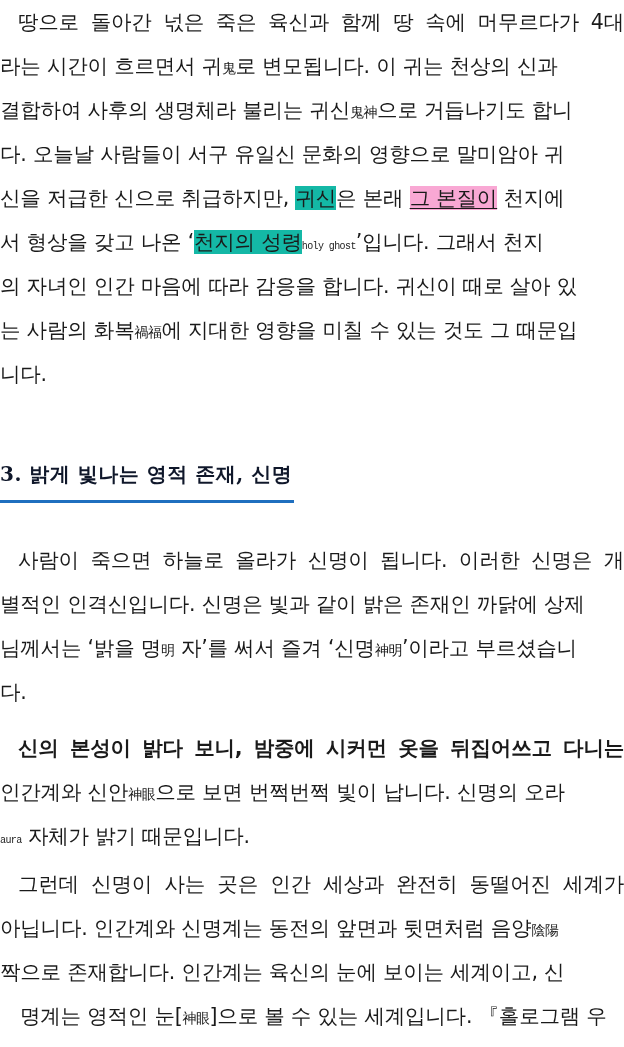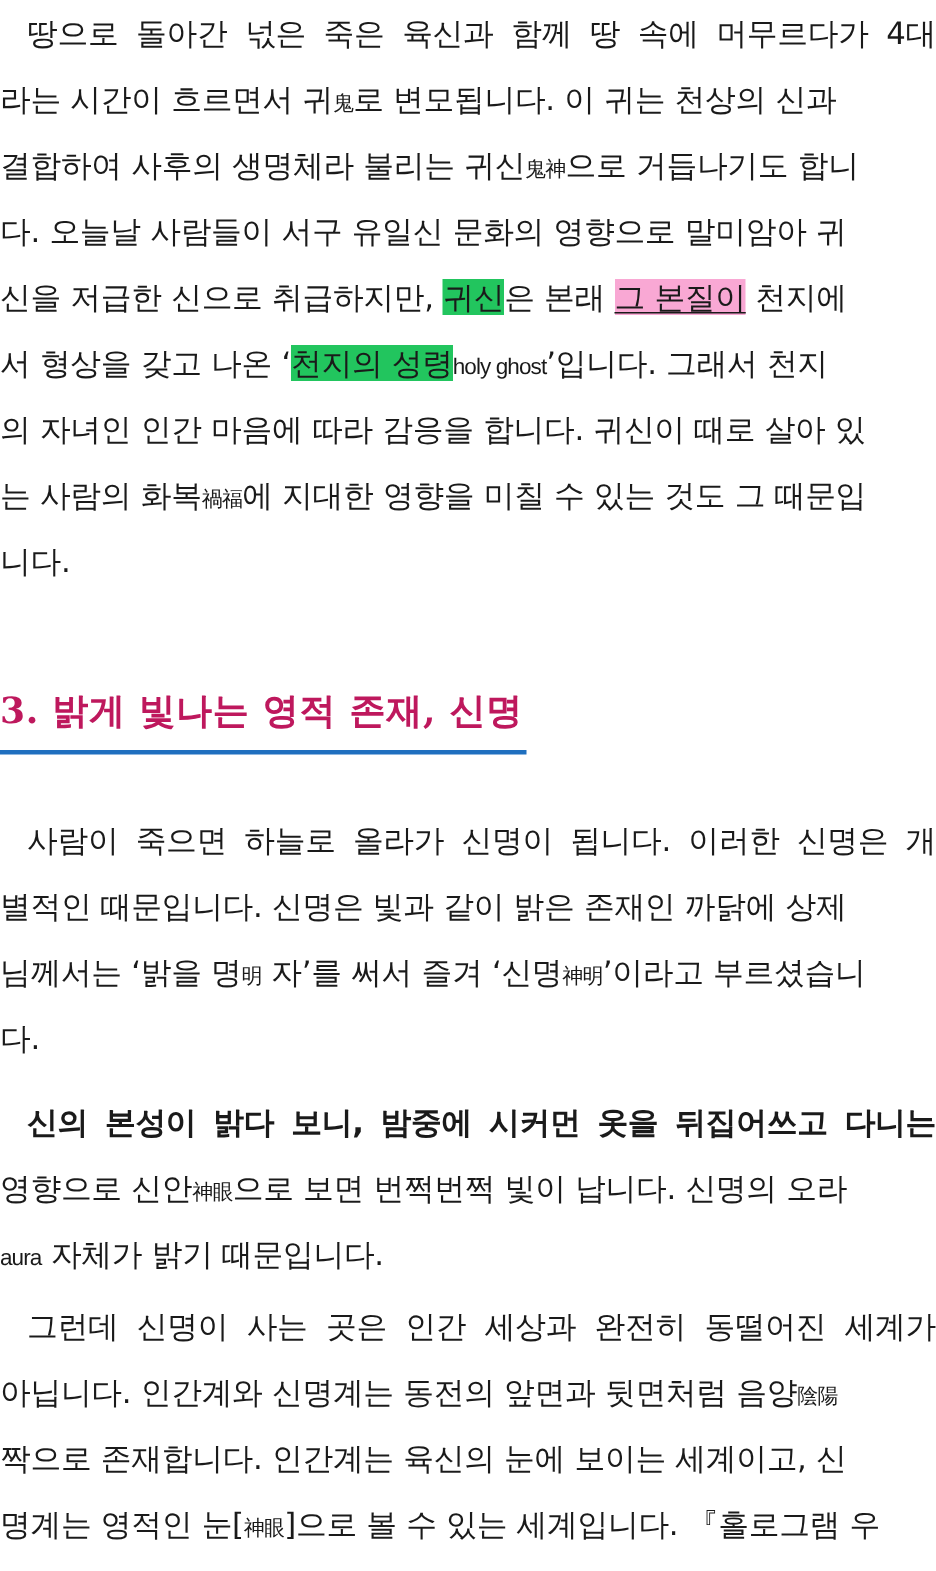--- a/index.html
+++ b/index.html
@@ -39,42 +39,42 @@
     }
     .indent {
       padding-left: 18px;
       width: 606px;
     }
     .hanja {
       font-size: 14px;
       letter-spacing: -0.5px;
     }
     .latin {
-      font-family: Liberation Sans, sans-serif;
-      font-size: 15px;
+      font-family: Liberation Mono, monospace;
+      font-size: 10px;
       letter-spacing: -0.6px;
     }
     .hl {
-      background: #22c55e;
+      background: #14b8a6;
     }
     .hl-u {
       background: #f9a8d4;
       text-decoration: underline;
       text-decoration-thickness: 1px;
       text-underline-offset: 3px;
     }
     .heading {
       position: absolute;
       left: 0;
       top: 452px;
       height: 48px;
       font-family: "DejaVu Serif", "Liberation Serif", serif;
-      font-size: 24px;
+      font-size: 20px;
       font-weight: bold;
-      color: #be185d;
+      color: #0f172a;
       line-height: 44px;
       white-space: nowrap;
       letter-spacing: 0.5px;
       border-bottom: 3px solid #1f6fbf;
       padding-right: 2px;
     }
   </style>
 </head>
 <body>
 
@@ -110,50 +110,50 @@
     </div>
   </div>
 
   <div class="heading">3. 밝게 빛나는 영적 존재, 신명</div>
 
   <div>
     <div class="line indent" style="top:538px;">
       <span>사람이 죽으면 하늘로 올라가 신명이 됩니다. 이러한 신명은 개</span>
     </div>
     <div class="line" style="top:582px;">
-      <span>별적인 때문입니다. 신명은 빛과 같이 밝은 존재인 까닭에 상제</span>
+      <span>별적인 인격신입니다. 신명은 빛과 같이 밝은 존재인 까닭에 상제</span>
     </div>
     <div class="line" style="top:626px;">
       <span>님께서는 ‘밝을 명</span><span class="hanja">明</span><span> 자’를 써서 즐겨 ‘신명</span><span class="hanja">神明</span><span>’이라고 부르셨습니</span>
     </div>
     <div class="line last" style="top:670px;">
       <span>다.</span>
     </div>
   </div>
 
   <div>
     <div class="line indent" style="top:726px;font-weight:bold;">
       <span>신의 본성이 밝다 보니, 밤중에 시커먼 옷을 뒤집어쓰고 다니는</span>
     </div>
     <div class="line" style="top:770px;">
-      <span>영향으로 신안</span><span class="hanja">神眼</span><span>으로 보면 번쩍번쩍 빛이 납니다. 신명의 오라</span>
+      <span>인간계와 신안</span><span class="hanja">神眼</span><span>으로 보면 번쩍번쩍 빛이 납니다. 신명의 오라</span>
     </div>
     <div class="line last" style="top:814px;">
       <span class="latin">aura</span><span> 자체가 밝기 때문입니다.</span>
     </div>
   </div>
 
   <div>
     <div class="line indent" style="top:862px;">
       <span>그런데 신명이 사는 곳은 인간 세상과 완전히 동떨어진 세계가</span>
     </div>
     <div class="line" style="top:906px;">
       <span>아닙니다. 인간계와 신명계는 동전의 앞면과 뒷면처럼 음양</span><span class="hanja">陰陽</span>
     </div>
     <div class="line" style="top:950px;">
       <span>짝으로 존재합니다. 인간계는 육신의 눈에 보이는 세계이고, 신</span>
     </div>
-    <div class="line" style="top:994px;">
+    <div class="line" style="top:994px;padding-left:20px;">
       <span>명계는 영적인 눈[</span><span class="hanja">神眼</span><span>]으로 볼 수 있는 세계입니다. 『홀로그램 우</span>
     </div>
   </div>
 
 </div>
 
 </body></html>

